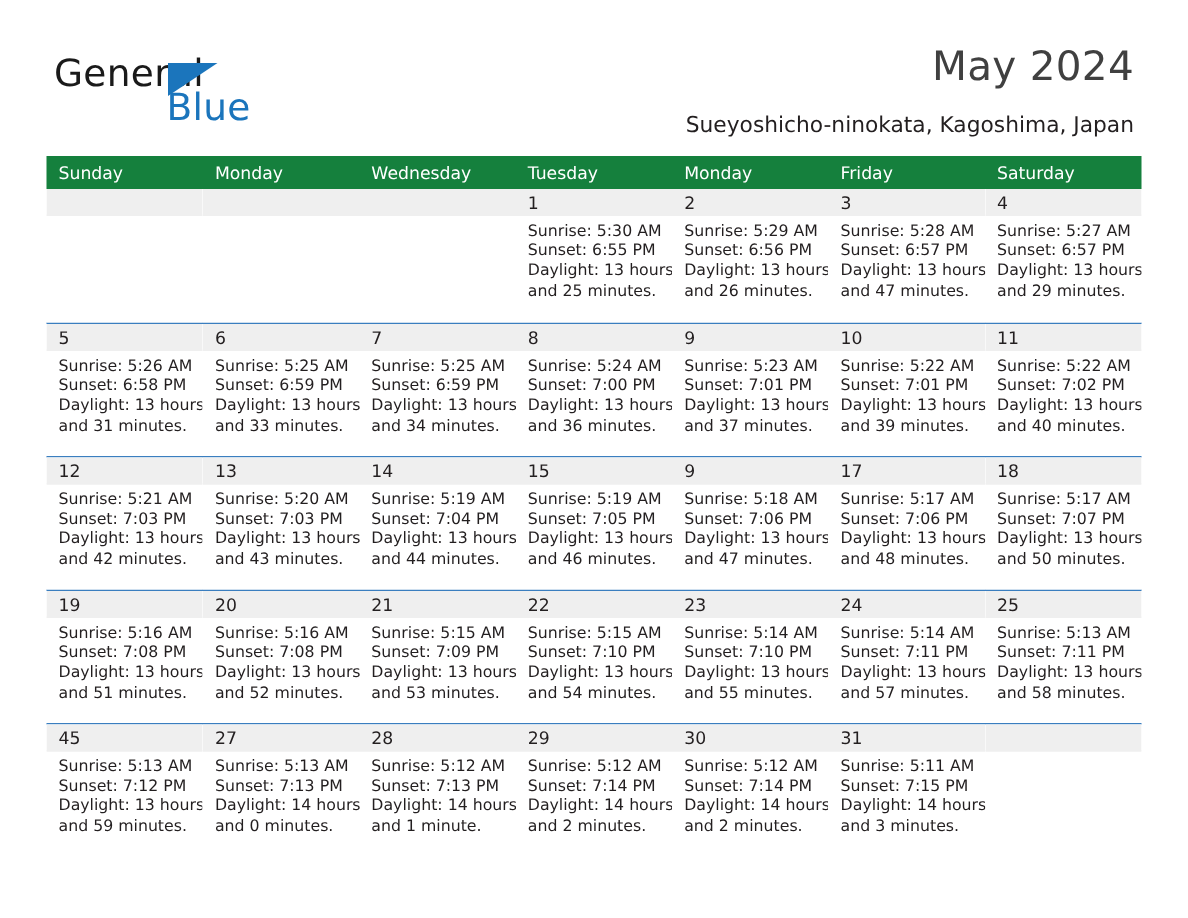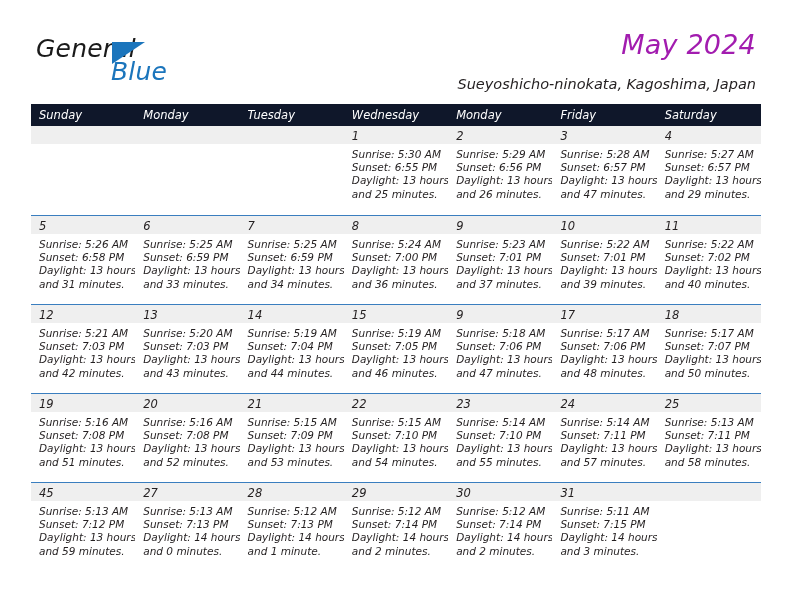--- a/index.html
+++ b/index.html
@@ -12,21 +12,20 @@
     height: 612px;
     font-family: "Liberation Sans", sans-serif;
     color: #231f20;
     overflow: hidden;
   }
   .page {
     position: relative;
     width: 792px;
     height: 612px;
     box-sizing: border-box;
-    font-style: italic;
   }
 
   
   .header {
     position: absolute;
     left: 0;
     top: 0;
     width: 792px;
     height: 104px;
   }
@@ -70,21 +69,21 @@
 
   .title-block {
     position: absolute;
     right: 36px;
     top: 28px;
     text-align: right;
   }
   .cal-title {
     font-size: 27px;
     font-weight: 400;
-    color: #a21caf;
+    color: #404040;
     line-height: 34px;
     letter-spacing: 0.2px;
     font-family: "DejaVu Sans", sans-serif;
   }
   .cal-subtitle {
     margin-top: 13px;
     font-size: 14.5px;
     font-weight: 400;
     color: #231f20;
     line-height: 18px;
@@ -93,21 +92,21 @@
 
   
   .calendar {
     position: absolute;
     left: 31px;
     top: 104px;
     width: 730px;
   }
   .weekday-row {
     display: flex;
-    background: #0f172a;
+    background: #15803d;
     height: 22px;
   }
   .weekday {
     flex: 1 1 0;
     box-sizing: border-box;
     color: #ffffff;
     font-size: 11.5px;
     line-height: 22px;
     padding-left: 8px;
     font-family: "DejaVu Sans", sans-serif;
@@ -175,22 +174,22 @@
       <div class="cal-subtitle">Sueyoshicho-ninokata, Kagoshima, Japan</div>
     </div>
 
   </div>
 
   <div class="calendar">
 
     <div class="weekday-row">
       <div class="weekday">Sunday</div>
       <div class="weekday">Monday</div>
+      <div class="weekday">Wednesday</div>
       <div class="weekday">Tuesday</div>
-      <div class="weekday">Wednesday</div>
       <div class="weekday">Monday</div>
       <div class="weekday">Friday</div>
       <div class="weekday">Saturday</div>
     </div>
 
     <div class="week-row first">
       <div class="day-cell empty">
         <div class="day-num-band"><span class="day-num"></span></div>
         <div class="day-body">
           <div class="day-line"></div>

